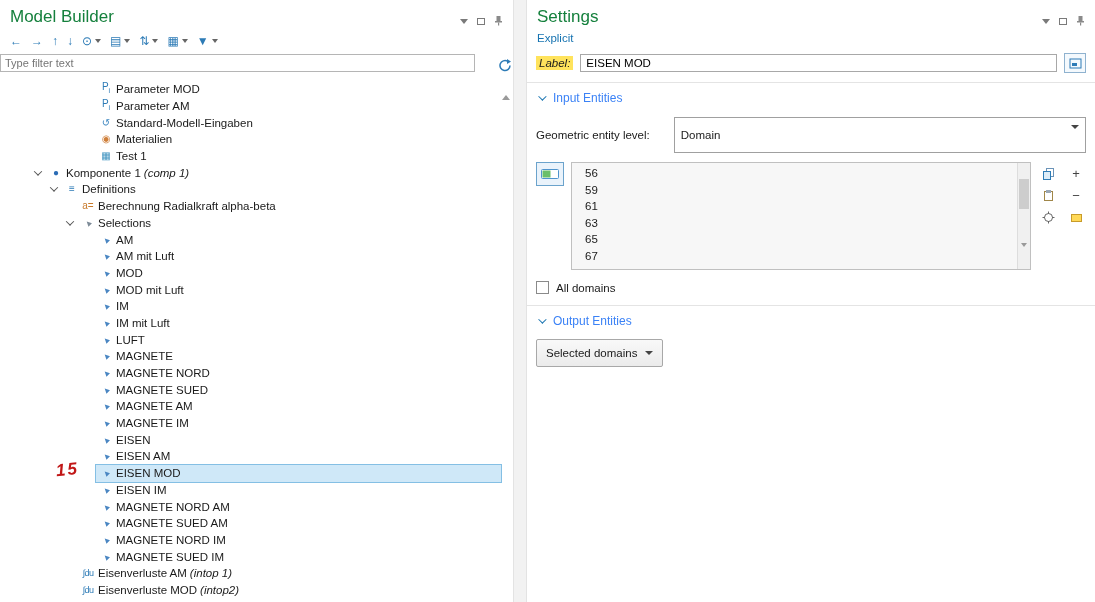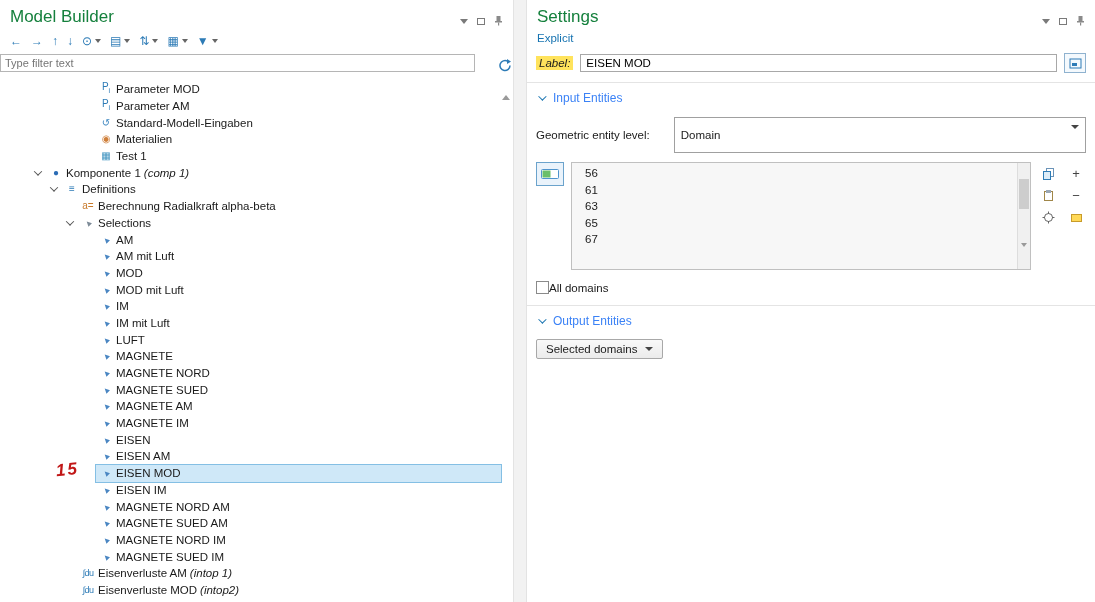--- a/index.html
+++ b/index.html
@@ -61,24 +61,24 @@
 .lb-item { height:16.5px; line-height:16.5px; font-size:11.5px; }
 .lb-scroll { position:absolute; right:0; top:0; bottom:0; width:13px; background:#f0f0f0; border-left:1px solid #ddd; }
 .lb-thumb { position:absolute; left:1px; right:1px; top:16px; height:30px; background:#cdcdcd; }
 .lb-up { position:absolute; top:4px; left:3px; } .lb-down { position:absolute; bottom:4px; left:3px; }
 .tri-up-s { width:0;height:0;border-left:3px solid transparent;border-right:3px solid transparent;border-bottom:4px solid #999; }
 .tri-down-s { width:0;height:0;border-left:3px solid transparent;border-right:3px solid transparent;border-top:4px solid #999; }
 
 .side-tools { display:grid; grid-template-columns:20px 20px; grid-auto-rows:20px; gap:2px 8px; align-content:start; padding-top:1px; }
 .tool-btn { display:flex; align-items:center; justify-content:center; font-size:13px; color:#444; cursor:default; }
 
-.all-domains { display:flex; align-items:center; margin-top:11px; font-size:11.5px; }
+.all-domains { display:flex; align-items:center; gap:7px; margin-top:11px; font-size:11.5px; }
 .checkbox { width:13px; height:13px; border:1px solid #8a8a8a; background:#fff; }
 
-.sd-btn { margin-top:11px; display:inline-flex; align-items:center; gap:8px; height:20px; border:1px solid #a8a8a8; border-radius:2px; background:linear-gradient(#f9f9f9,#ebebeb); padding:0 9px; font-size:11.5px; }
+.sd-btn { margin-top:11px; display:inline-flex; align-items:center; gap:8px; height:28px; border:1px solid #a8a8a8; border-radius:2px; background:linear-gradient(#f9f9f9,#ebebeb); padding:0 9px; font-size:11.5px; }
 .sd-caret { width:0;height:0;border-left:4px solid transparent;border-right:4px solid transparent;border-top:4px solid #444; }
 
 .color-row { display:flex; align-items:center; gap:10px; margin-top:12px; font-size:11.5px; }
 </style>
 </head>
 <body>
 
 <div class="app">
 
   <div class="left-panel">
@@ -395,20 +395,21 @@
       <div class="sel-area">
         <div class="active-btn">
           <svg width="18" height="14">
               <rect x="0.5" y="2.5" width="17" height="9" rx="1" fill="#fff" stroke="#4f94cd"></rect>
               <rect x="1.5" y="3.5" width="8" height="7" fill="#6abf69"></rect>
             </svg>
         </div>
         <div class="listbox">
           <div class="lb-items">
               <div class="lb-item">56</div>
+              <div class="lb-item">59</div>
               <div class="lb-item">61</div>
               <div class="lb-item">63</div>
               <div class="lb-item">65</div>
               <div class="lb-item">67</div>
             </div>
           <div class="lb-scroll">
             <span class="lb-up"><span class="tri-up-s"></span></span>
             <div class="lb-thumb"></div>
             <span class="lb-down"><span class="tri-down-s"></span></span>
           </div>

